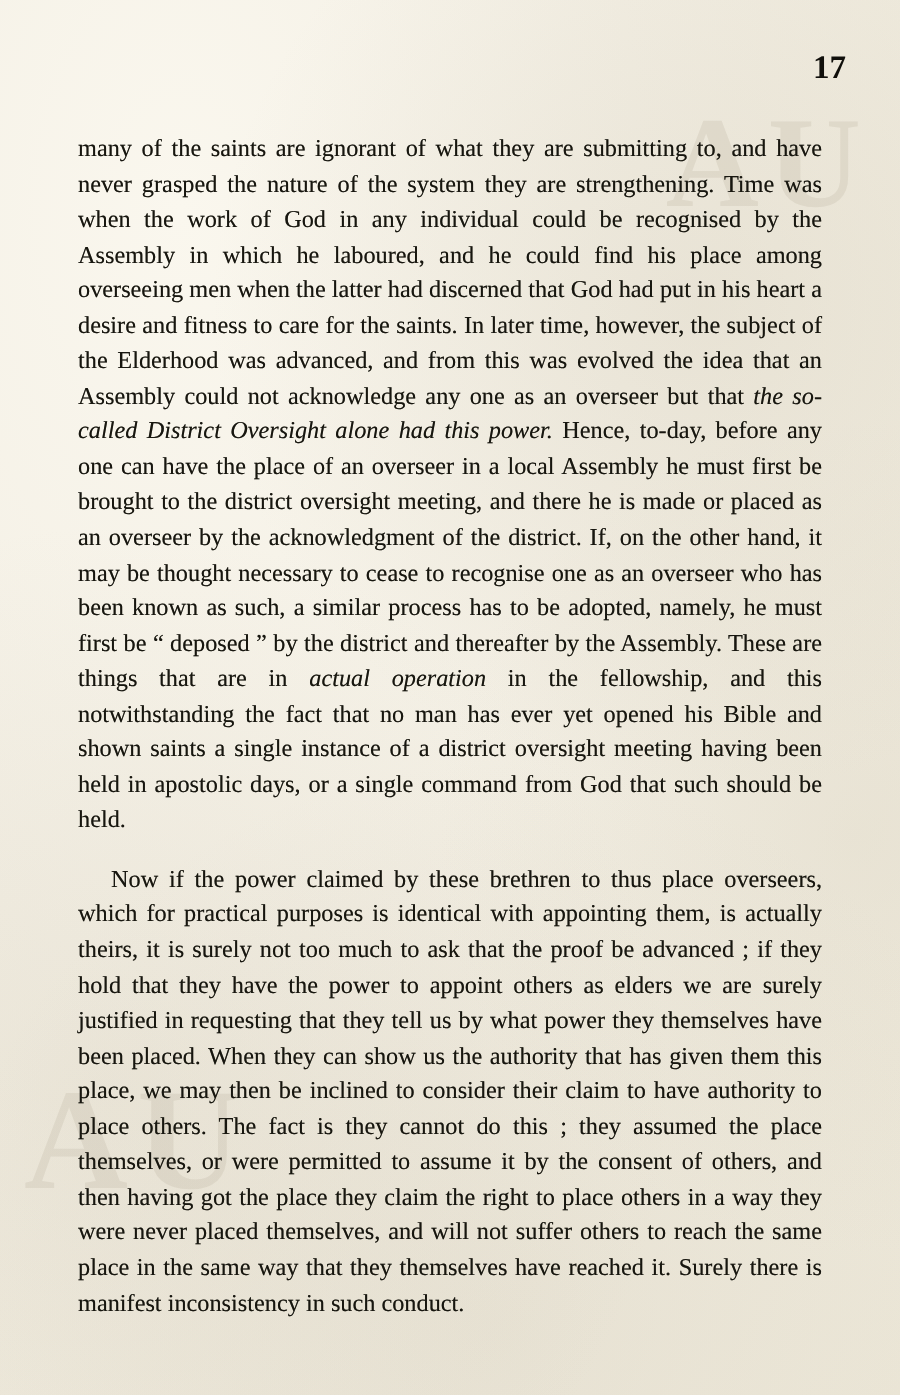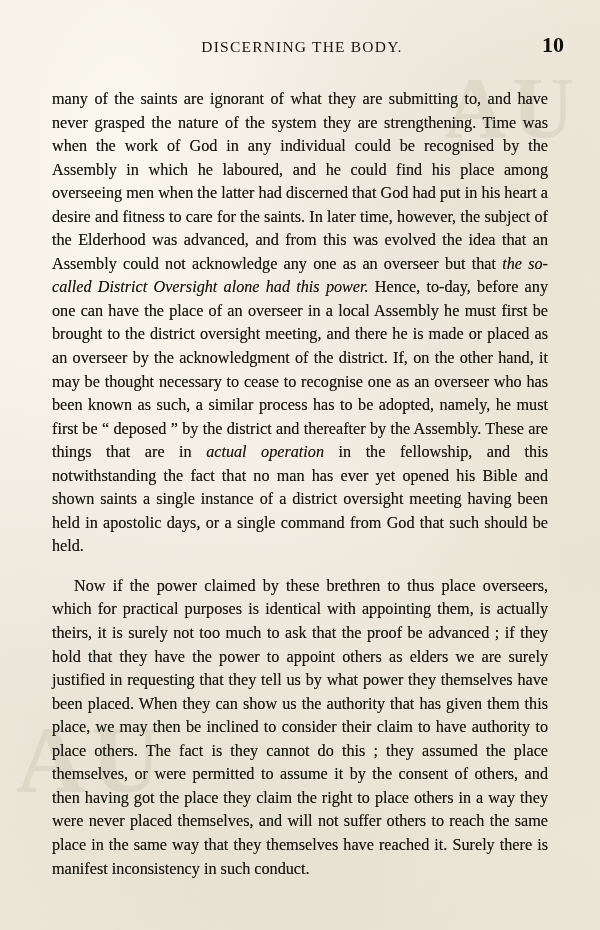--- a/index.html
+++ b/index.html
@@ -102,21 +102,20 @@
 </head>
 <body>
 
 <div class="page">
   <div class="grain"></div>
 
   <div class="watermark wm-1">AU</div>
   <div class="watermark wm-2">AU</div>
 
   <div class="header">
-    <div class="running-head">Discerning the Body.</div>
-    <div class="folio">10</div>
+    <div class="folio">17</div>
   </div>
 
   <div class="body-text">
       <p><span>many of the saints are ignorant of what they are submitting to, and have never grasped the nature of the system they are strengthening.  Time was when the work of God in any individual could be recognised by the Assembly in which he laboured, and he could find his place among overseeing men when the latter had discerned that God had put in his heart a desire and fitness to care for the saints.  In later time, however, the subject of the Elderhood was advanced, and from this was evolved the idea that an Assembly could not acknowledge any one as an overseer but that </span><i>the so-called District Oversight alone had this power.</i><span>  Hence, to-day, before any one can have the place of an overseer in a local Assembly he must first be brought to the district oversight meeting, and there he is made or placed as an overseer by the acknowledgment of the district.  If, on the other hand, it may be thought necessary to cease to recognise one as an overseer who has been known as such, a similar process has to be adopted, namely, he must first be “ deposed ” by the district and thereafter by the Assembly.  These are things that are in </span><i>actual operation</i><span> in the fellowship, and this notwithstanding the fact that no man has ever yet opened his Bible and shown saints a single instance of a district oversight meeting having been held in apostolic days, or a single command from God that such should be held.</span></p>
       <p class="indent"><span>Now if the power claimed by these brethren to thus place overseers, which for practical purposes is identical with appointing them, is actually theirs, it is surely not too much to ask that the proof be advanced ; if they hold that they have the power to appoint others as elders we are surely justified in requesting that they tell us by what power they themselves have been placed.  When they can show us the authority that has given them this place, we may then be inclined to consider their claim to have authority to place others.  The fact is they cannot do this ; they assumed the place themselves, or were permitted to assume it by the consent of others, and then having got the place they claim the right to place others in a way they were never placed themselves, and will not suffer others to reach the same place in the same way that they themselves have reached it.  Surely there is manifest inconsistency in such conduct.</span></p>
     </div>
 </div>
 
 </body></html>

